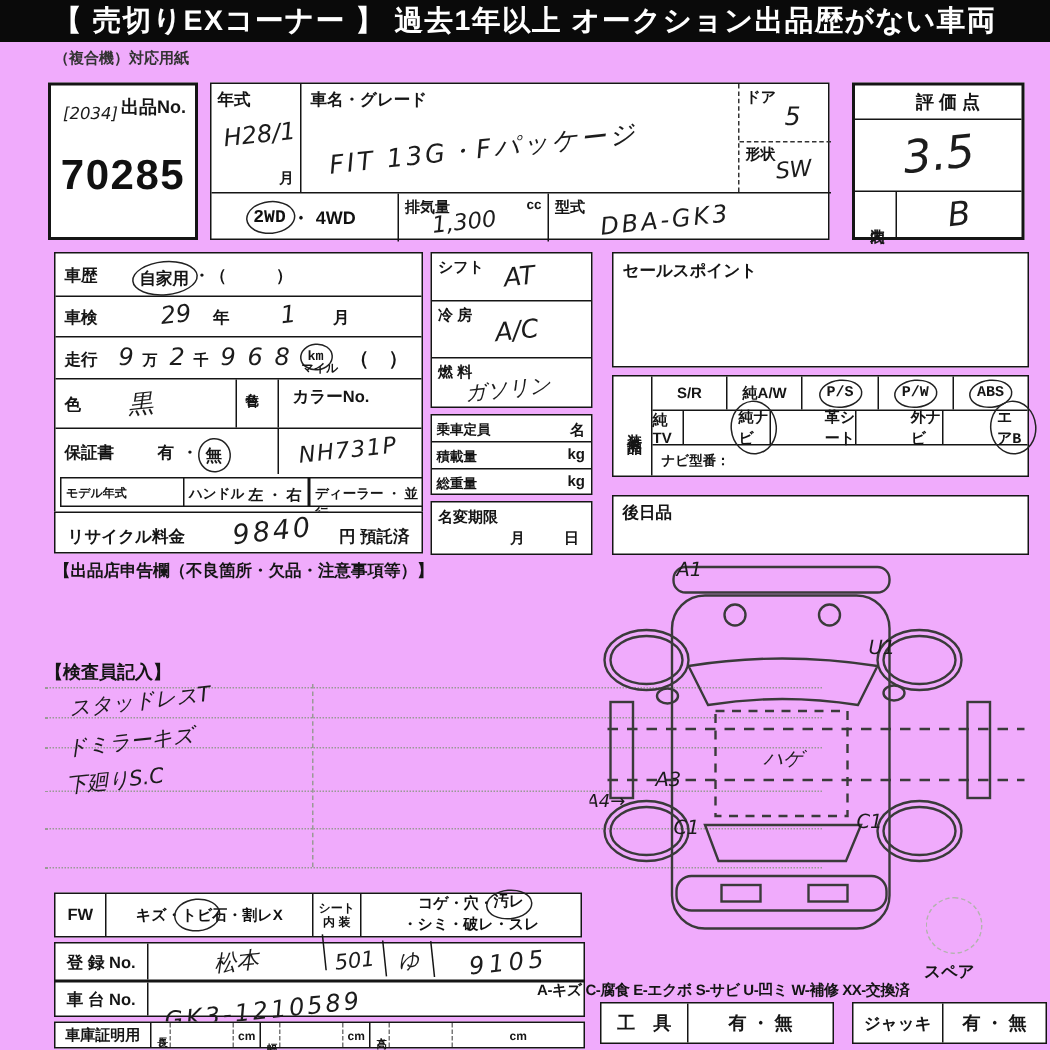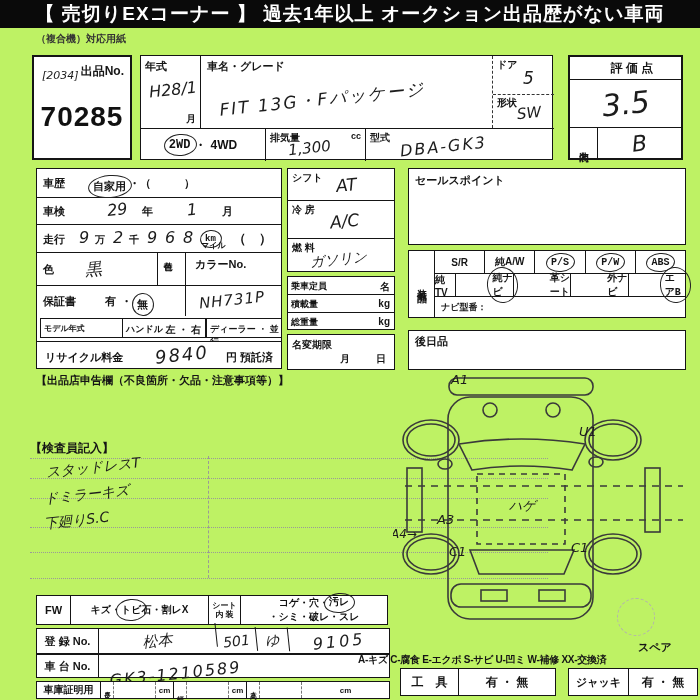--- a/index.html
+++ b/index.html
@@ -1,16 +1,16 @@
 <!DOCTYPE html>
 <html><head>
 <meta charset="utf-8">
 <style>
   html,body{margin:0;padding:0;background:#e8e8e4;}
-  #sheet{position:relative;width:700px;height:700px;background:#bef264;overflow:hidden;
+  #sheet{position:relative;width:700px;height:700px;background:#f0abfc;overflow:hidden;
          font-family:"Liberation Sans","DejaVu Sans",sans-serif;color:#111;}
   .abs{position:absolute;}
   .box{position:absolute;border:1.6px solid #151515;background:#fff;box-sizing:border-box;}
   .thick{border-width:2.6px;}
   .lbl{font-weight:bold;color:#151515;}
   .hw{font-style:italic;color:#1c1c1c;font-family:"DejaVu Sans",sans-serif;}
   .rot{display:inline-block;transform:rotate(-6deg);}
   .circ{position:relative;display:inline-block;font-family:Liberation Mono, monospace;}
   .circ::after{content:"";position:absolute;left:-5px;right:-6px;top:-4px;bottom:-4px;
                border:1.5px solid #222;border-radius:50%;transform:rotate(-5deg);pointer-events:none;}
@@ -292,21 +292,21 @@
       <text x="186" y="64">U1</text>
       <text x="44" y="152">A3</text>
       <text x="-2" y="166" font-size="12">A4→</text>
       <text x="56" y="184">C1</text>
       <text x="178" y="180">C1</text>
       <text x="116" y="138">ハゲ</text>
     </g>
   </svg>
 
   <div class="abs" style="left:617px;top:598px;width:36px;height:36px;border:1.5px dashed #b3b3ae;border-radius:50%;"></div>
-  <div class="abs lbl" style="left:616px;top:640px;font-size:11px;margin-left:22px;">スペア</div>
+  <div class="abs lbl" style="left:616px;top:640px;font-size:11px;">スペア</div>
 
   <div class="box" style="left:36px;top:595px;width:352px;height:30px;display:flex;">
     <div class="cell lbl" style="width:34px;border-right:1.6px solid #151515;font-size:11px;">FW</div>
     <div class="cell" style="width:138px;border-right:1.6px solid #151515;font-size:10px;font-weight:bold;">
       <span>キズ・</span>
         <span class="circ">トビ</span>
         <span>石・割レX</span>
     </div>
     <div class="cell" style="width:32px;border-right:1.6px solid #151515;flex-direction:column;font-size:8px;font-weight:bold;line-height:1.15;">
       <span>シート</span>

